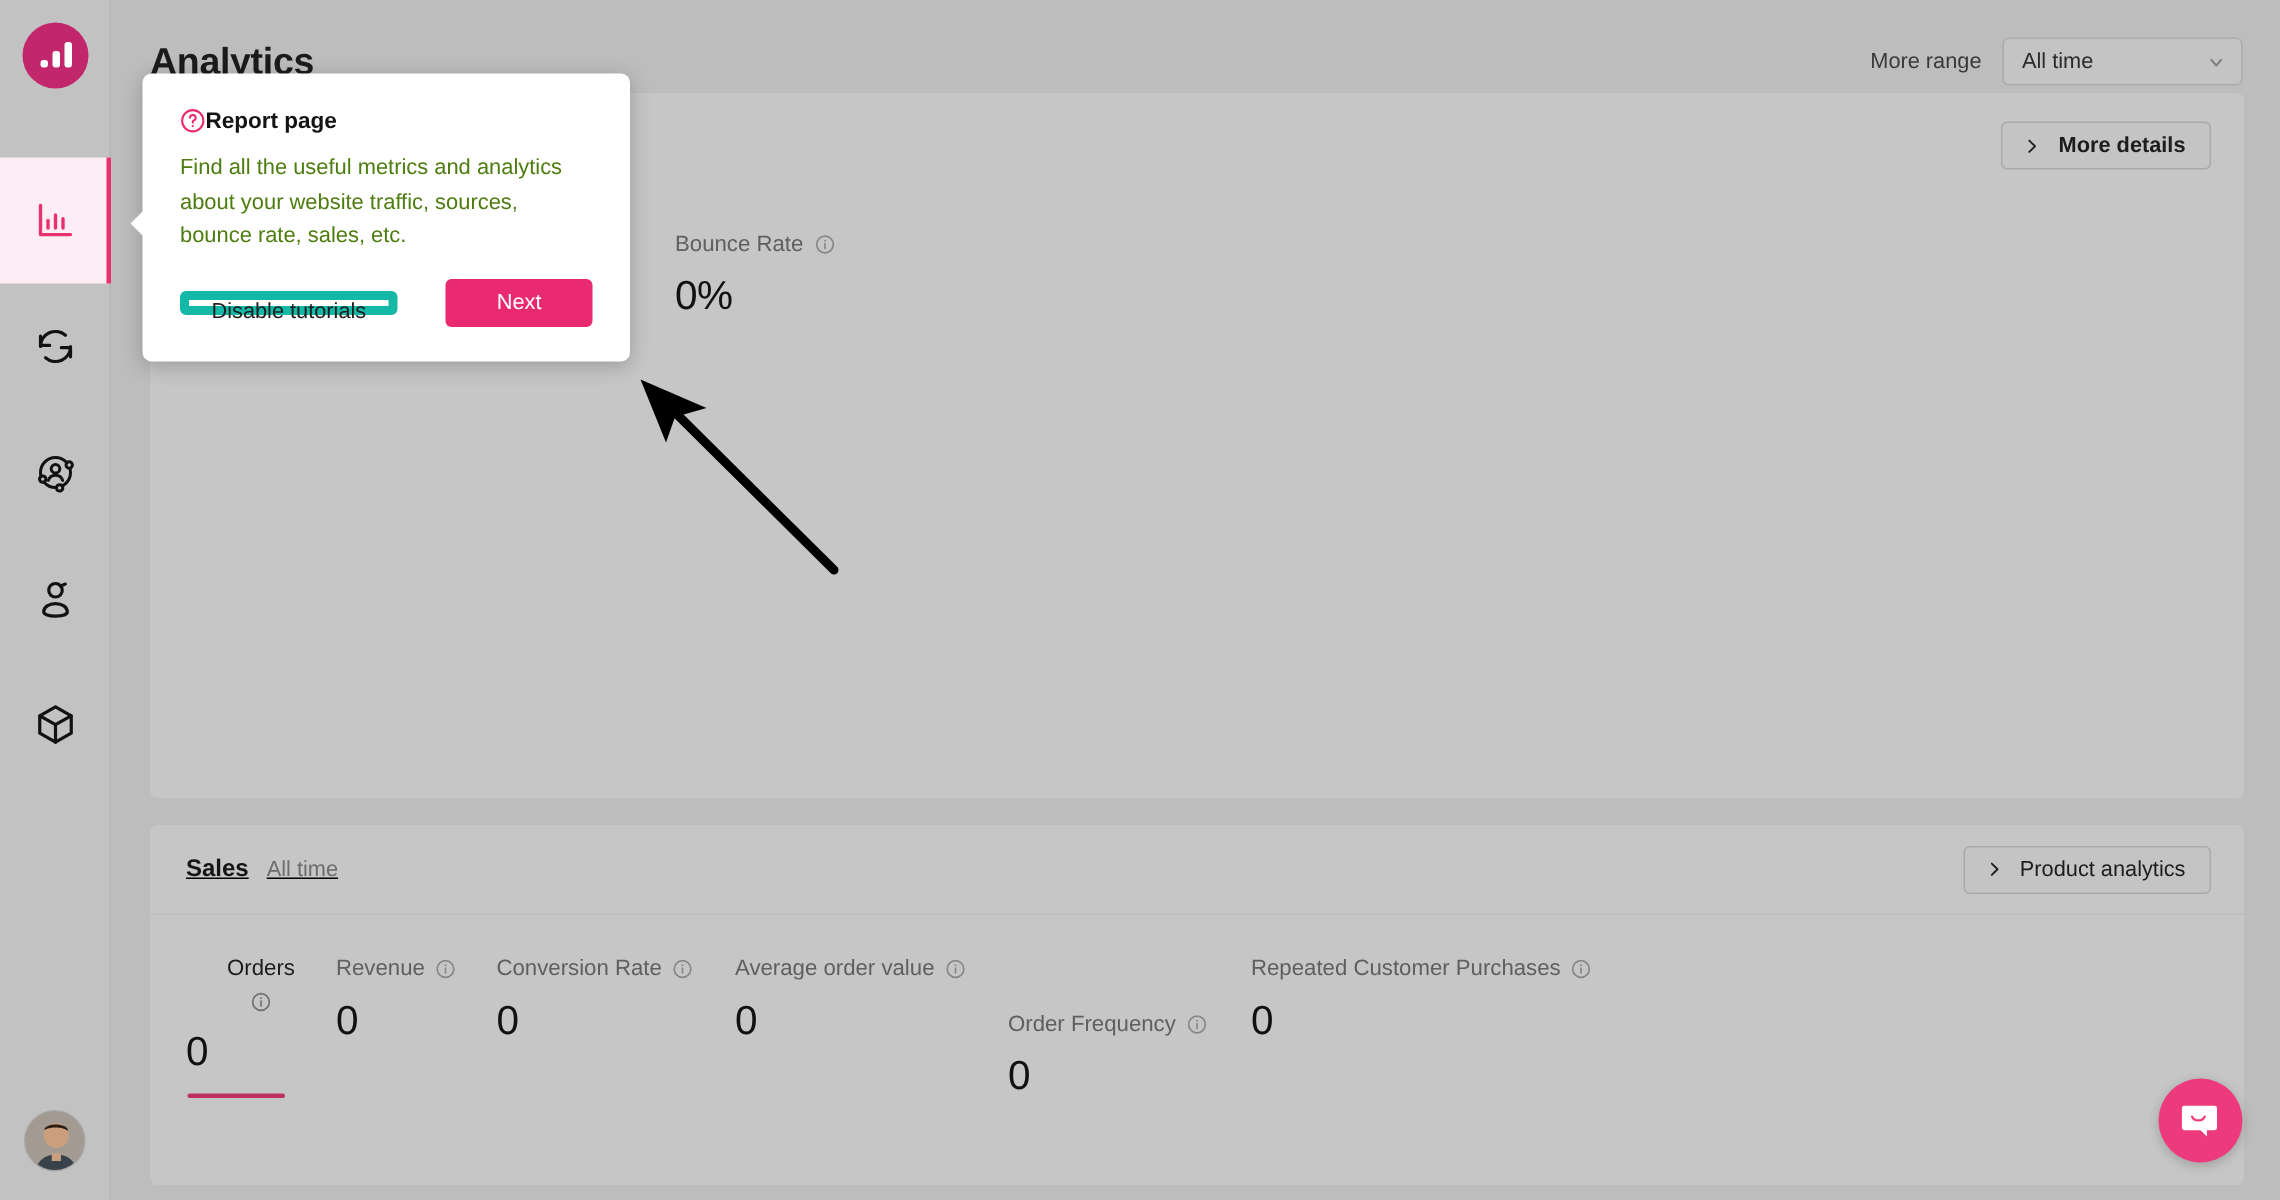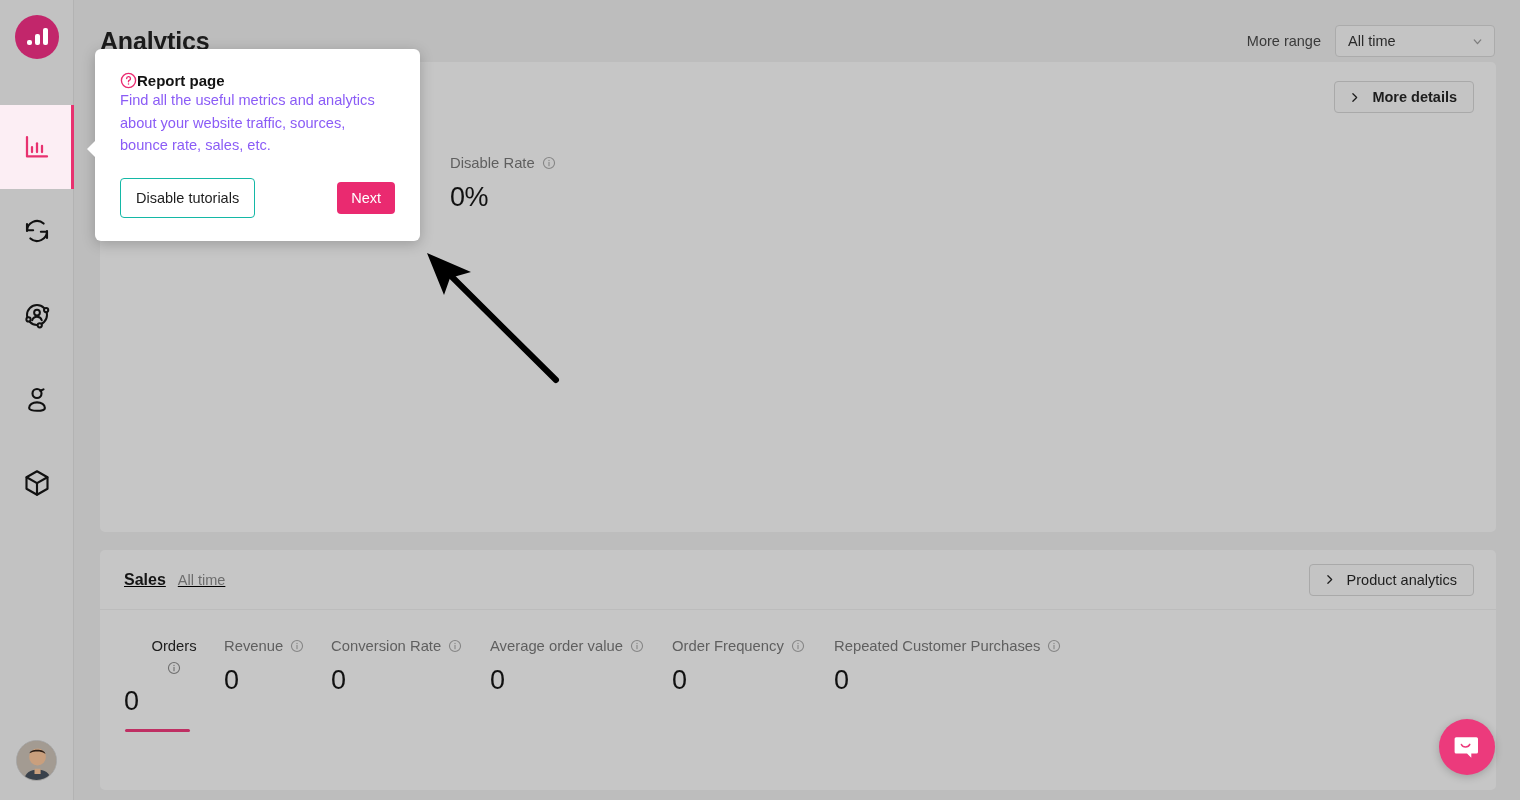--- a/index.html
+++ b/index.html
@@ -142,35 +142,35 @@
   .tooltip::before {
     content: ""; position: absolute; left: -8px; top: 91px;
     border-top: 9px solid transparent;
     border-bottom: 9px solid transparent;
     border-right: 9px solid #fff;
   }
   .tt-head { display: flex; align-items: center; }
   .q-ico { width: 17px; height: 17px; flex: none; }
   .tt-title { font-size: 15px; font-weight: bold; color: #131313; }
   .tt-body {
-    margin-top: 0;
-    font-size: 14.6px; line-height: 22.5px; color: #8b5cf6;
+    margin-top: 12px;
+    font-size: 14.6px; line-height: 22.5px; color: #4d7c0f;
   }
   .tt-actions {
     position: absolute; left: 25px; right: 25px; bottom: 23px;
     display: flex; align-items: center; justify-content: space-between;
   }
   .btn-ghost {
-    height: 40px; padding: 0 15px;
-    border: 1px solid #14b8a6; border-radius: 4px;
+    height: 16px; padding: 0 15px;
+    border: 6px solid #14b8a6; border-radius: 4px;
     background: #fff; font-size: 14.5px; color: #1d1d1d;
     cursor: pointer; font-family: inherit;
   }
   .btn-primary {
-    height: 32px; padding: 0 14px;
+    height: 32px; padding: 0 34px;
     border: none; border-radius: 4px;
     background: #ea2a70; color: #fff;
     font-size: 14.5px; cursor: pointer; font-family: inherit;
   }
 
   
   .arrow-anno {
     position: absolute; left: 410px; top: 250px;
     width: 180px; height: 145px; z-index: 50; pointer-events: none;
   }
@@ -287,21 +287,21 @@
           <polyline points="9,5 16,12 9,19"></polyline>
         </svg>
         <span>More details</span>
       </div>
     </div>
   </section>
 
   <div class="metric-row metrics-top">
     <div class="metric">
       <div class="metric-lbl">
-        <span>Disable Rate</span>
+        <span>Bounce Rate</span>
         <svg class="info-ico" viewBox="0 0 24 24" fill="none" stroke="#5f5f5f" stroke-width="1.9">
           <circle cx="12" cy="12" r="9.5"></circle>
           <line x1="12" y1="11" x2="12" y2="16.5" stroke-linecap="round"></line>
           <circle cx="12" cy="7.6" r="1.1" fill="#5f5f5f" stroke="none"></circle>
         </svg>
       </div>
       <div class="metric-val">0%</div>
     </div>
   </div>
 
@@ -361,21 +361,21 @@
         <span>Average order value</span>
         <svg class="info-ico" viewBox="0 0 24 24" fill="none" stroke="#5f5f5f" stroke-width="1.9">
           <circle cx="12" cy="12" r="9.5"></circle>
             <line x1="12" y1="11" x2="12" y2="16.5" stroke-linecap="round"></line>
           <circle cx="12" cy="7.6" r="1.1" fill="#5f5f5f" stroke="none"></circle>
         </svg>
       </div>
       <div class="metric-val">0</div>
     </div>
 
-    <div class="metric" style="width:162px;">
+    <div class="metric" style="width:162px;margin-top:37px;">
       <div class="metric-lbl">
         <span>Order Frequency</span>
         <svg class="info-ico" viewBox="0 0 24 24" fill="none" stroke="#5f5f5f" stroke-width="1.9">
           <circle cx="12" cy="12" r="9.5"></circle>
             <line x1="12" y1="11" x2="12" y2="16.5" stroke-linecap="round"></line>
           <circle cx="12" cy="7.6" r="1.1" fill="#5f5f5f" stroke="none"></circle>
         </svg>
       </div>
       <div class="metric-val">0</div>
     </div>

